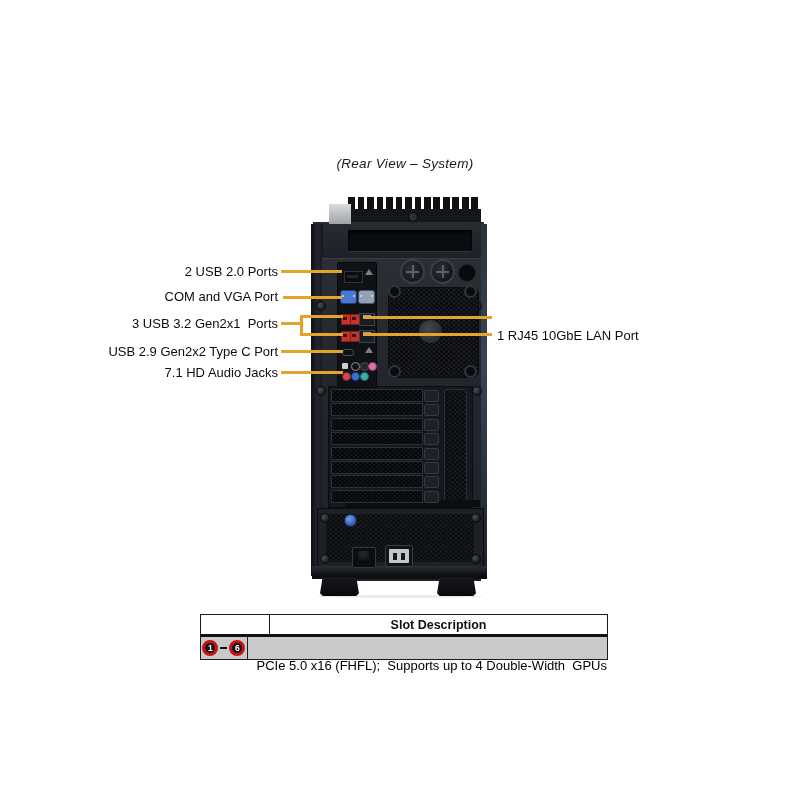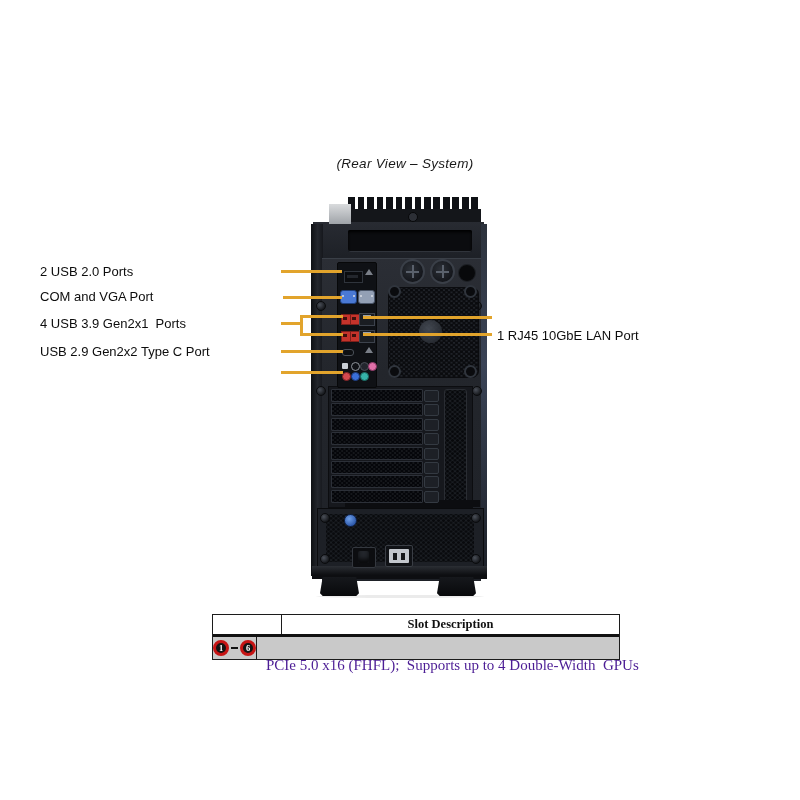--- a/index.html
+++ b/index.html
@@ -124,31 +124,31 @@
   .bottom-rim{left:312px;top:566px;width:175px;height:13px;
     background:linear-gradient(180deg,#2b2e34,#0d0e11 70%);}
   .foot{width:39px;height:19px;background:linear-gradient(180deg,#16181c,#08090b);
     clip-path:polygon(7% 0,93% 0,100% 86%,93% 100%,7% 100%,0 86%);}
   .ground-shadow{left:316px;top:595px;width:168px;height:3px;background:rgba(0,0,0,0.08);border-radius:50%;}
 
   
   .cline{background:#E2A42C;height:3px;z-index:6;}
   .cvert{background:#E2A42C;width:3px;z-index:6;}
   .callout-label{font-size:13px;color:#0d0d0d;white-space:pre;z-index:6;line-height:18px;}
-  .lab-left{left:40px;width:238px;text-align:left;}
+  .lab-left{left:40px;width:238px;text-align:right;}
   .lab-right{left:497px;text-align:left;}
 
   
-  .slot-table{left:212px;top:614px;width:406px;border:1px solid #1c1c1c;background:#fff;z-index:4;font-family:Liberation Serif, serif;}
+  .slot-table{left:200px;top:614px;width:406px;border:1px solid #1c1c1c;background:#fff;z-index:4;}
   .t-header{display:flex;height:19px;border-bottom:3px solid #111;}
   .t-row{display:flex;height:22px;background:#C9C9C9;}
   .t-c1{width:68px;border-right:1px solid #1c1c1c;display:flex;align-items:center;justify-content:center;}
   .t-c2{flex:1;display:flex;align-items:center;}
   .t-header .t-c2{justify-content:center;font-weight:bold;font-size:12.5px;color:#111;}
-  .t-row .t-c2{font-size:15px;color:#4c1d95;padding-left:9px;white-space:pre;margin-top:28px;}
+  .t-row .t-c2{font-size:13px;color:#000000;padding-left:9px;white-space:pre;margin-top:28px;}
   .badge{width:10px;height:10px;border-radius:50%;background:#141414;border:3.5px solid #C61414;
     color:#fff;font-size:8.5px;font-weight:bold;display:flex;align-items:center;justify-content:center;line-height:1;}
   .badge-dash{width:7px;height:2px;background:#111;margin:0 2px;}
 </style>
 </head>
 <body>
 
 <div class="stage">
 
   <div class="abs fig-title">(Rear View – System)</div>
@@ -247,29 +247,30 @@
     <div class="abs foot" style="left:437px;top:577px;"></div>
     <div class="abs ground-shadow"></div>
   </div>
 
   <div class="abs callout-label lab-left" style="top:263px;">2 USB 2.0 Ports</div>
   <div class="abs cline" style="left:281px;top:270px;width:61px;"></div>
 
   <div class="abs callout-label lab-left" style="top:288px;">COM and VGA Port</div>
   <div class="abs cline" style="left:283px;top:296px;width:59px;"></div>
 
-  <div class="abs callout-label lab-left" style="top:315px;">4 USB 3.9 Gen2x1  Ports</div>
+  <div class="abs callout-label lab-left" style="top:315px;">3 USB 3.2 Gen2x1  Ports</div>
   <div class="abs cline" style="left:281px;top:322px;width:21px;"></div>
   <div class="abs cvert" style="left:300px;top:315px;height:21px;"></div>
   <div class="abs cline" style="left:300px;top:315px;width:43px;"></div>
   <div class="abs cline" style="left:300px;top:333px;width:43px;"></div>
 
   <div class="abs callout-label lab-left" style="top:343px;">USB 2.9 Gen2x2 Type C Port</div>
   <div class="abs cline" style="left:281px;top:350px;width:62px;"></div>
 
+  <div class="abs callout-label lab-left" style="top:364px;">7.1 HD Audio Jacks</div>
   <div class="abs cline" style="left:281px;top:371px;width:62px;"></div>
 
   <div class="abs cline" style="left:363px;top:316px;width:129px;"></div>
   <div class="abs cline" style="left:363px;top:333px;width:129px;"></div>
   <div class="abs callout-label lab-right" style="top:327px;">1 RJ45 10GbE LAN Port</div>
 
   <div class="abs slot-table">
     <div class="t-header">
       <div class="t-c1"></div>
       <div class="t-c2">Slot Description</div>

